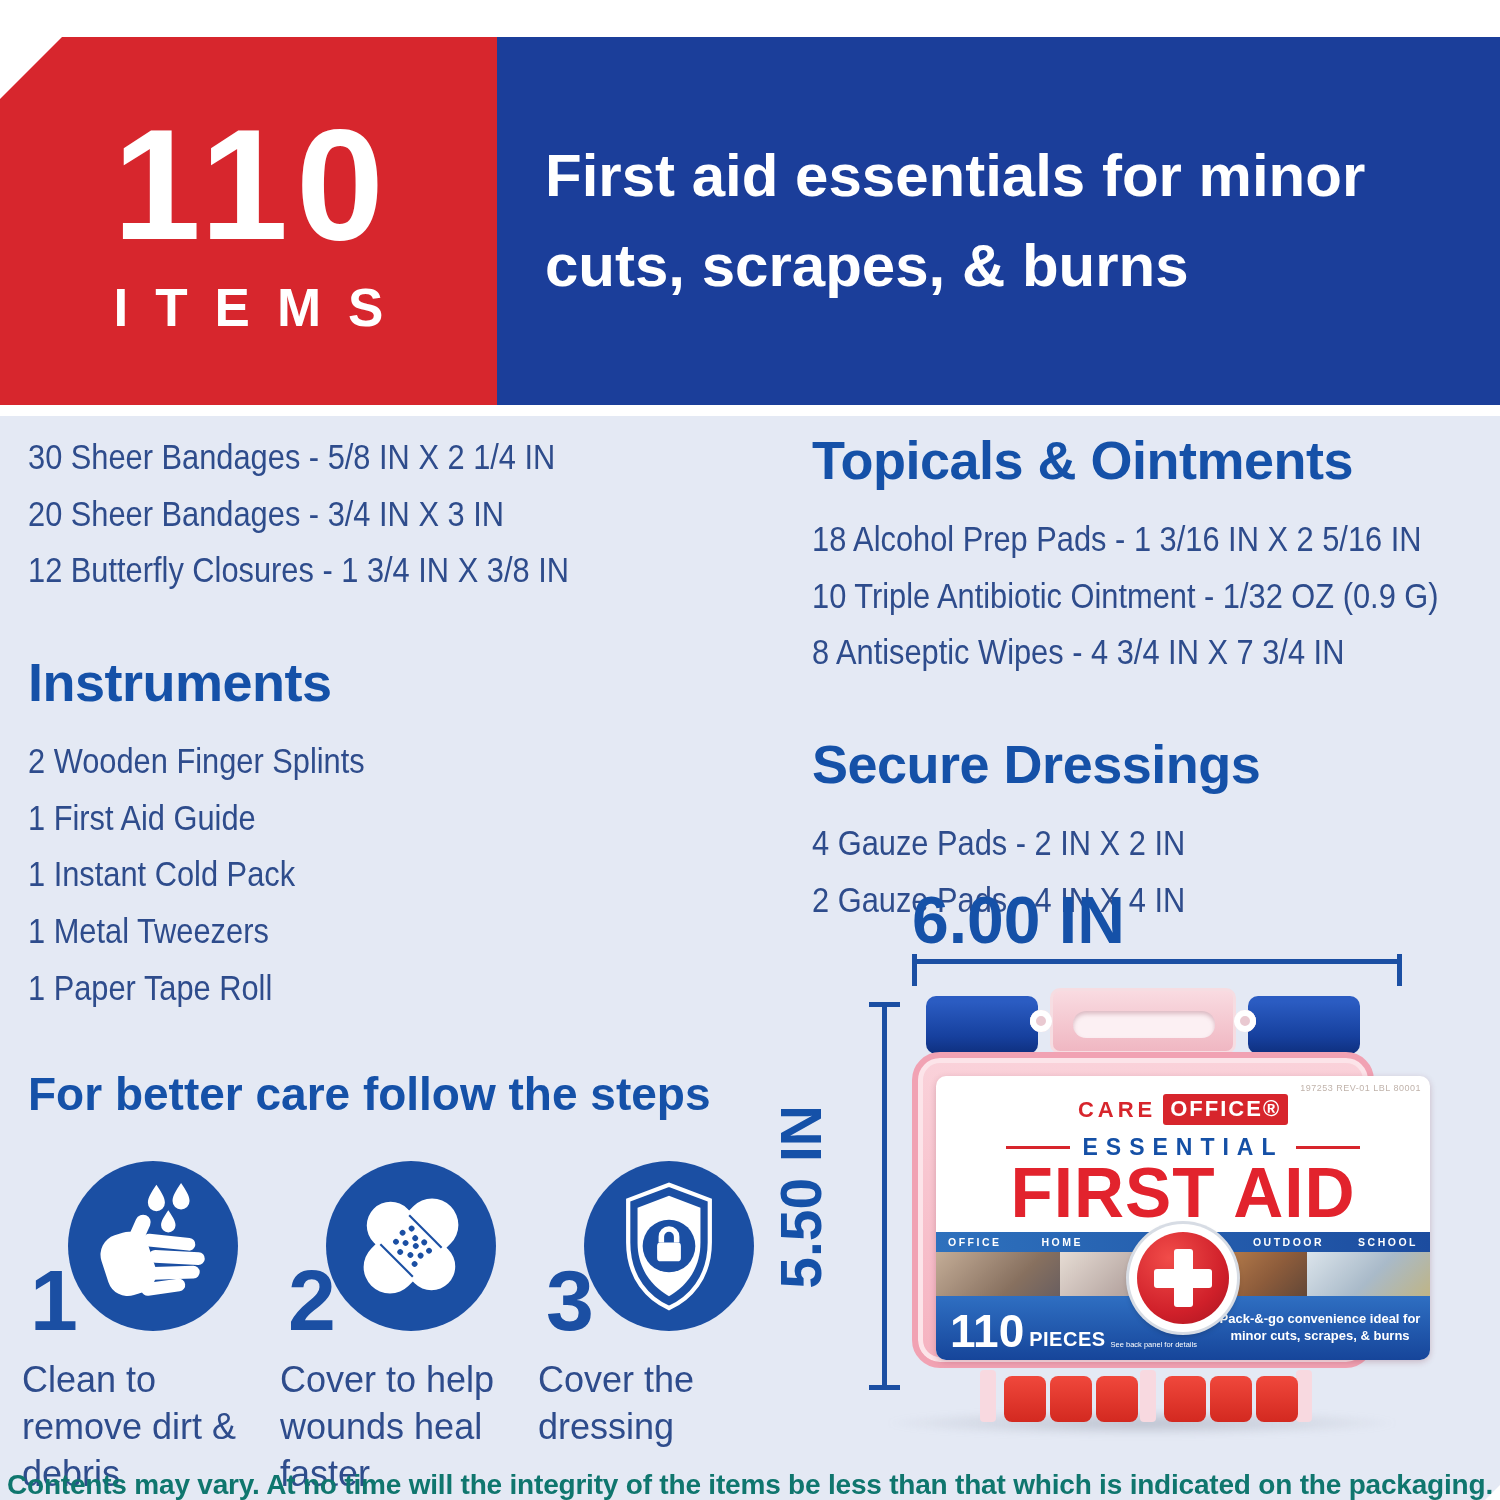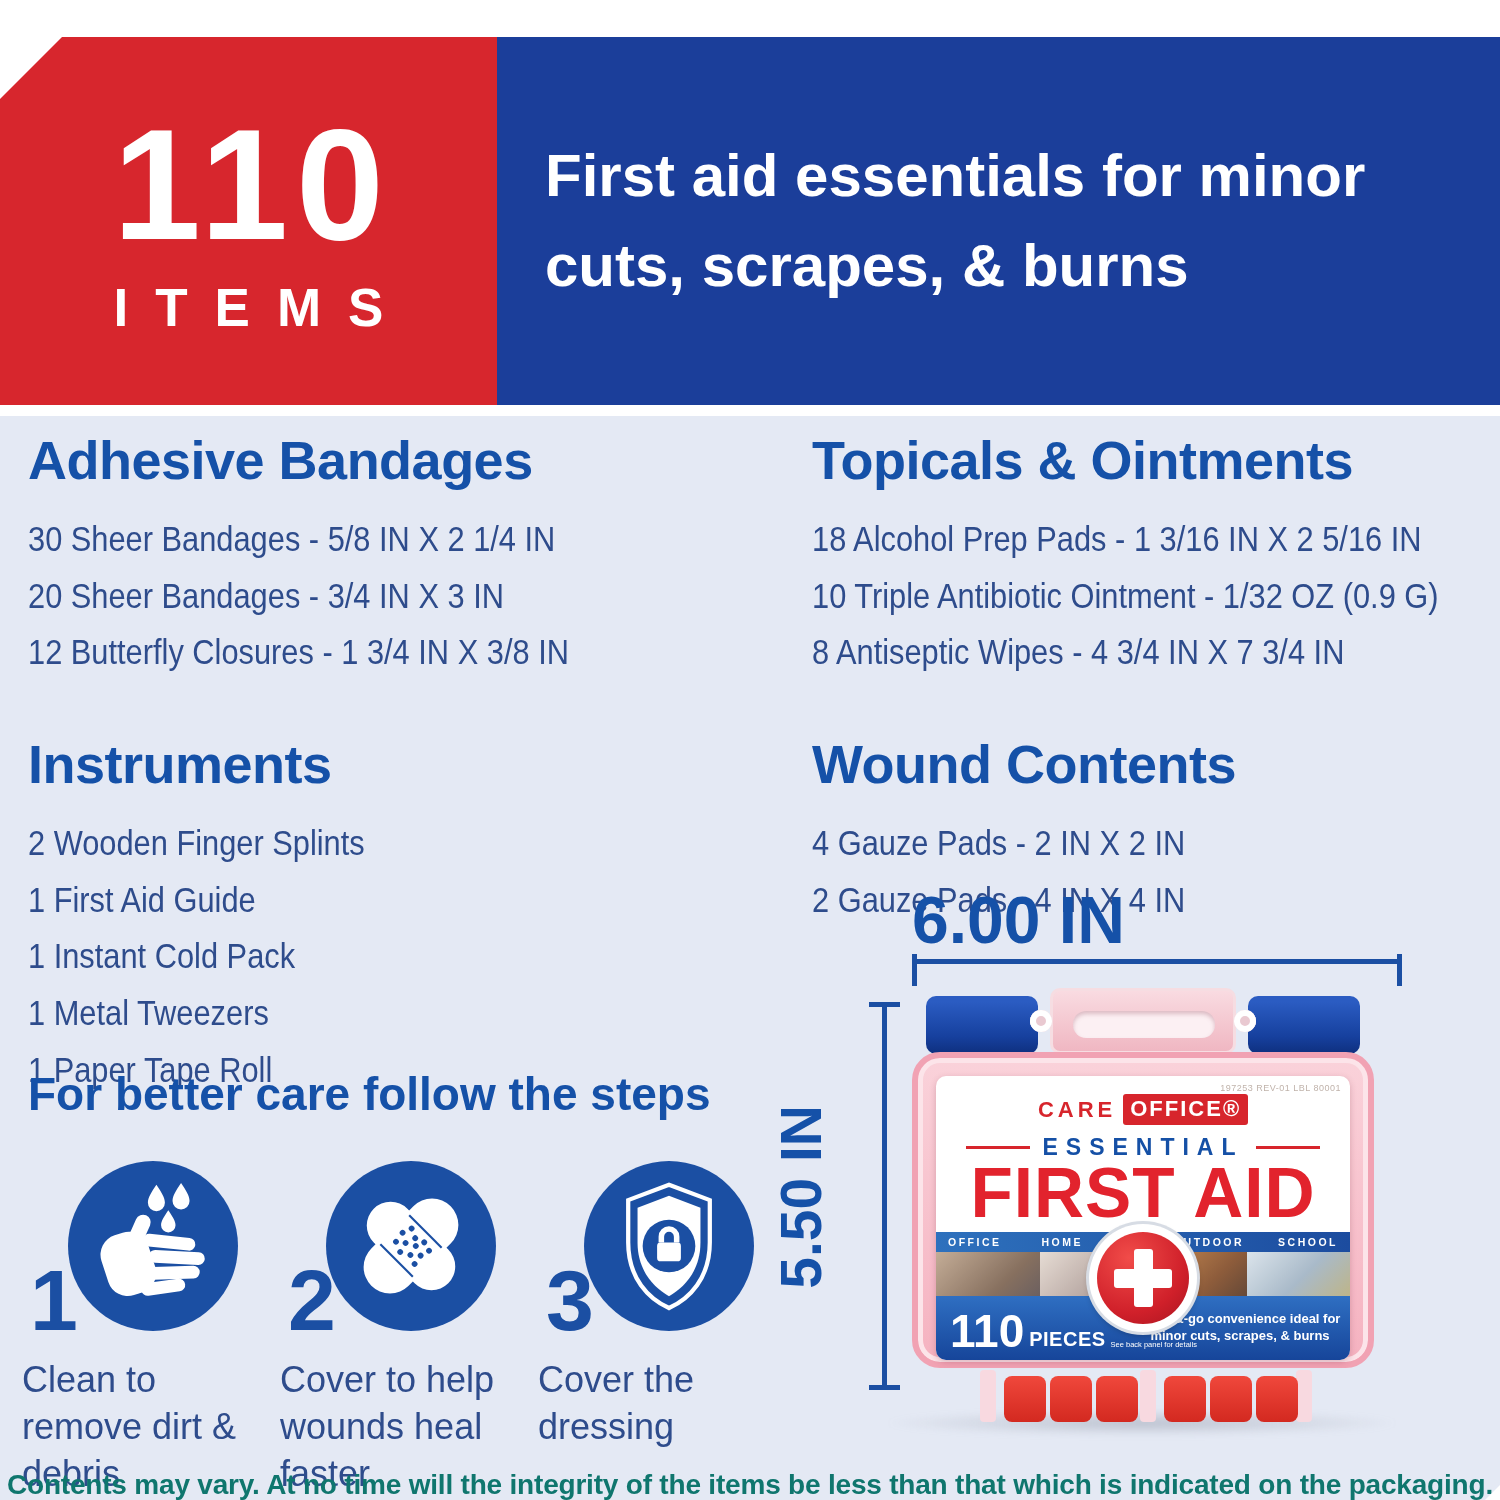--- a/index.html
+++ b/index.html
@@ -49,21 +49,21 @@
   
   .kit { position:absolute; left:912px; top:943px; width:462px; height:452px; }
   .kit-shadow { position:absolute; left:-30px; top:430px; width:520px; height:26px; background:radial-gradient(ellipse at center, rgba(140,146,162,0.45), rgba(140,146,162,0) 70%); border-radius:50%; filter:blur(3px); }
   .latch { position:absolute; top:16px; width:112px; height:58px; border-radius:10px; background:linear-gradient(180deg,#2b5cc2 10%,#16409e 70%,#0e2f7e); }
   .latch.left { left:14px; } .latch.right { right:14px; }
   .screw { position:absolute; top:30px; width:22px; height:22px; border-radius:50%; background:#fff; box-shadow:inset 0 0 0 6px #fff, inset 0 0 0 11px #e9c9d1; }
   .screw.left { left:118px; } .screw.right { right:118px; }
   .handle { position:absolute; left:138px; top:8px; width:186px; height:66px; background:linear-gradient(180deg,#f9dbe1,#f0b7c2); border:3px solid #f6dde2; border-radius:10px; }
   .handle-hole { position:absolute; left:20px; top:20px; width:142px; height:27px; border-radius:13px; background:#fcf0f3; box-shadow:inset 0 3px 4px rgba(160,90,110,0.35); }
   .kit-body { position:absolute; left:0; top:72px; width:462px; height:316px; border:6px solid #f1a2b3; border-radius:28px; background:linear-gradient(180deg,#fad2da,#f5b2c0); box-shadow:inset 0 0 0 5px #fce4e9; }
-  .kit-label { position:absolute; left:24px; top:96px; width:414px; height:284px; background:#fff; border-radius:10px; overflow:hidden; box-shadow:0 2px 6px rgba(120,40,60,0.25); }
+  .kit-label { position:absolute; left:24px; top:96px; width:494px; height:284px; background:#fff; border-radius:10px; overflow:hidden; box-shadow:0 2px 6px rgba(120,40,60,0.25); }
   .label-code { position:absolute; top:7px; right:9px; font-size:9px; color:#c0b3ab; letter-spacing:0.5px; }
   .brand-row { position:absolute; top:18px; left:0; width:100%; display:flex; justify-content:center; align-items:center; gap:7px; }
   .brand-care { color:#d7252c; font-size:22px; font-weight:bold; letter-spacing:4px; }
   .brand-science { color:#fff; background:#d7252c; font-size:22px; font-weight:bold; letter-spacing:2px; padding:2px 7px 3px; border-radius:3px; }
   .essential-row { position:absolute; top:58px; left:0; width:100%; display:flex; justify-content:center; align-items:center; gap:12px; }
   .essential-line { width:64px; height:3px; background:#d7252c; }
   .essential-text { color:#1550a6; font-size:23px; font-weight:bold; letter-spacing:8px; }
   .first-aid { position:absolute; top:82px; left:0; width:100%; text-align:center; color:#e2232d; font-size:70px; font-weight:bold; letter-spacing:1px; line-height:1; transform:scaleX(0.99); }
   .photo-strip { position:absolute; top:156px; left:0; width:100%; height:96px; }
   .strip-bar { height:20px; background:linear-gradient(90deg,#2e71bd,#1c4c9f); display:flex; align-items:center; padding:0 12px; color:#fff; font-size:10.5px; font-weight:bold; letter-spacing:2.5px; }
@@ -112,21 +112,20 @@
       <div class="headline">
         <div>First aid essentials for minor</div>
         <div>cuts, scrapes, &amp; burns</div>
       </div>
     </div>
   </div>
   <div class="separator"></div>
 
   <div class="col col-left">
     <div class="section">
-      <h2>Adhesive Bandages</h2>
       <ul>
         <li>30 Sheer Bandages - 5/8 IN X 2 1/4 IN</li>
         <li>20 Sheer Bandages - 3/4 IN X 3 IN</li>
         <li>12 Butterfly Closures - 1 3/4 IN X 3/8 IN</li>
       </ul>
     </div>
     <div class="section">
       <h2>Instruments</h2>
       <ul>
         <li>2 Wooden Finger Splints</li>
@@ -141,21 +140,21 @@
   <div class="col col-right">
     <div class="section">
       <h2>Topicals &amp; Ointments</h2>
       <ul>
         <li>18 Alcohol Prep Pads - 1 3/16 IN X 2 5/16 IN</li>
         <li>10 Triple Antibiotic Ointment - 1/32 OZ (0.9 G)</li>
         <li>8 Antiseptic Wipes - 4 3/4 IN X 7 3/4 IN</li>
       </ul>
     </div>
     <div class="section">
-      <h2>Wound Contents</h2>
+      <h2>Secure Dressings</h2>
       <ul>
         <li>4 Gauze Pads - 2 IN X 2 IN</li>
         <li>2 Gauze Pads - 4 IN X 4 IN</li>
       </ul>
     </div>
   </div>
 
   <div class="steps">
     <h2>For better care follow the steps</h2>
     <div class="steps-row">

